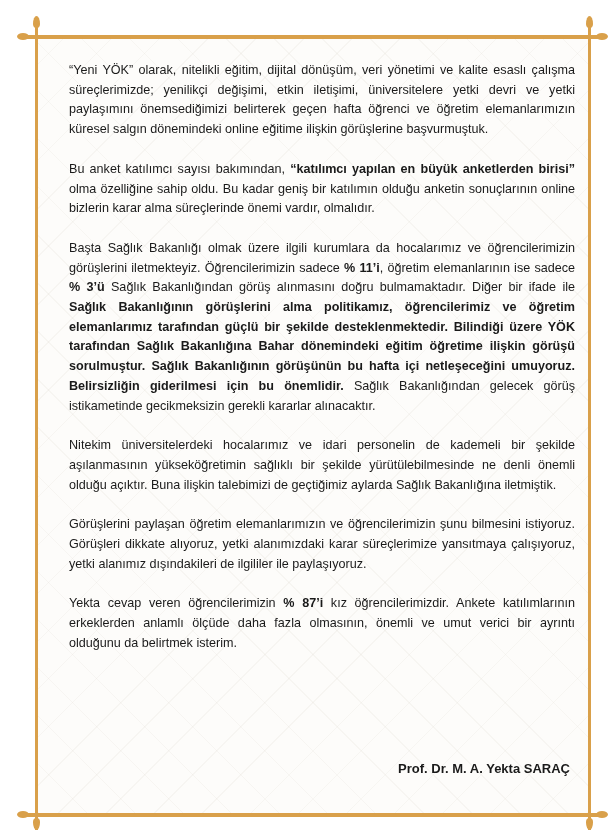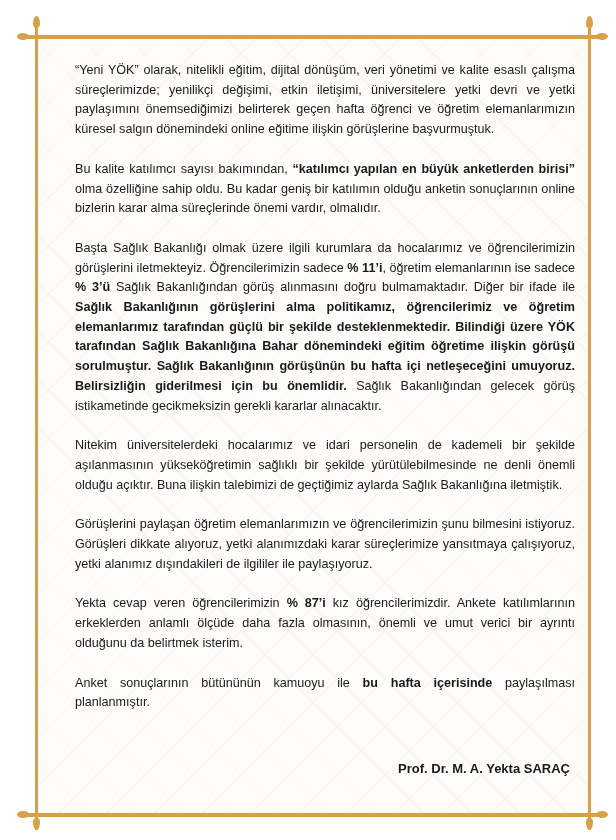--- a/index.html
+++ b/index.html
@@ -13,21 +13,21 @@
   .drop { position:absolute; background:#D9A04A; }
   .drop-v { width:7px; height:12px; border-radius:50% 50% 50% 50% / 65% 65% 35% 35%; }
   .drop-h { width:12px; height:7px; border-radius:50%; }
   .pattern { position:absolute; left:38px; top:39px; width:550px; height:774px;
     background-color:#fdfcfa;
     background-image:
       repeating-linear-gradient(45deg, rgba(220,215,205,0.18) 0 1px, transparent 1px 34px),
       repeating-linear-gradient(-45deg, rgba(220,215,205,0.18) 0 1px, transparent 1px 34px);
   }
   .content { position:absolute; left:60px; top:61px; width:515px; font-size:12.6px; line-height:19.7px; }
-  .para { margin:0 0 20px 15px; text-align:justify; }
+  .para { margin:0 0 20px 9px; text-align:justify; }
   .para b { font-weight:bold; }
   .sign { position:absolute; right:46px; top:760px; text-align:center; font-size:13px; line-height:18px; }
   .sign .name { font-weight:bold; }
 </style>
 </head>
 <body>
 
 <div class="pattern"></div>
 
 <div class="frame-line frame-top"></div>
@@ -39,23 +39,22 @@
 <div class="drop drop-h" style="left:17px;top:33px;"></div>
 <div class="drop drop-v" style="left:586px;top:16px;"></div>
 <div class="drop drop-h" style="left:596px;top:33px;"></div>
 <div class="drop drop-v" style="left:33px;top:818px;transform:rotate(180deg);"></div>
 <div class="drop drop-h" style="left:17px;top:811px;"></div>
 <div class="drop drop-v" style="left:586px;top:818px;transform:rotate(180deg);"></div>
 <div class="drop drop-h" style="left:596px;top:811px;"></div>
 
 <div class="content" id="letter-body">
     <p class="para"><span>“Yeni YÖK” olarak, nitelikli eğitim, dijital dönüşüm, veri yönetimi ve kalite esaslı çalışma süreçlerimizde; yenilikçi değişimi, etkin iletişimi, üniversitelere yetki devri ve yetki paylaşımını önemsediğimizi belirterek geçen hafta öğrenci ve öğretim elemanlarımızın küresel salgın dönemindeki online eğitime ilişkin görüşlerine başvurmuştuk.</span></p>
-    <p class="para"><span>Bu kalite katılımcı sayısı bakımından, </span><b>“katılımcı yapılan en büyük anketlerden birisi”</b><span>  olma özelliğine sahip oldu. Bu kadar geniş bir katılımın olduğu anketin sonuçlarının online bizlerin karar alma süreçlerinde önemi vardır, olmalıdır.</span></p>
+    <p class="para"><span>Bu anket katılımcı sayısı bakımından, </span><b>“katılımcı yapılan en büyük anketlerden birisi”</b><span>  olma özelliğine sahip oldu. Bu kadar geniş bir katılımın olduğu anketin sonuçlarının online bizlerin karar alma süreçlerinde önemi vardır, olmalıdır.</span></p>
     <p class="para"><span>Başta Sağlık Bakanlığı olmak üzere ilgili kurumlara da  hocalarımız ve öğrencilerimizin görüşlerini iletmekteyiz. Öğrencilerimizin sadece </span><b>% 11’i</b><span>,  öğretim elemanlarının ise sadece </span><b>% 3’ü</b><span> Sağlık Bakanlığından görüş alınmasını doğru bulmamaktadır. Diğer bir ifade ile </span><b>Sağlık Bakanlığının görüşlerini alma politikamız, öğrencilerimiz ve öğretim elemanlarımız tarafından güçlü bir şekilde desteklenmektedir. Bilindiği üzere YÖK tarafından Sağlık Bakanlığına Bahar dönemindeki eğitim öğretime ilişkin görüşü sorulmuştur. Sağlık Bakanlığının görüşünün bu hafta içi netleşeceğini umuyoruz. Belirsizliğin giderilmesi için bu önemlidir.</b><span> Sağlık Bakanlığından gelecek görüş istikametinde gecikmeksizin gerekli kararlar alınacaktır.</span></p>
     <p class="para"><span>Nitekim üniversitelerdeki hocalarımız ve idari personelin de kademeli bir şekilde aşılanmasının yükseköğretimin sağlıklı bir şekilde yürütülebilmesinde ne denli önemli olduğu açıktır. Buna ilişkin talebimizi de geçtiğimiz aylarda Sağlık Bakanlığına iletmiştik.</span></p>
     <p class="para"><span>Görüşlerini paylaşan öğretim elemanlarımızın ve öğrencilerimizin şunu bilmesini istiyoruz. Görüşleri dikkate alıyoruz, yetki alanımızdaki karar süreçlerimize yansıtmaya çalışıyoruz, yetki alanımız dışındakileri de ilgililer ile paylaşıyoruz.</span></p>
     <p class="para"><span>Yekta cevap veren öğrencilerimizin  </span><b>% 87’i</b><span> kız öğrencilerimizdir. Ankete katılımlarının erkeklerden anlamlı ölçüde daha fazla olmasının, önemli ve umut verici bir ayrıntı olduğunu da belirtmek isterim.</span></p>
-    <p class="para"><span>Anket sonuçlarının bütününün kamuoyu ile </span><b>bu hafta içerisinde</b><span> paylaşılması planlanmıştır.</span></p>
   </div>
 
 <div class="sign">
   <div class="name">Prof. Dr. M. A. Yekta SARAÇ</div>
 </div>
 
 </body></html>

